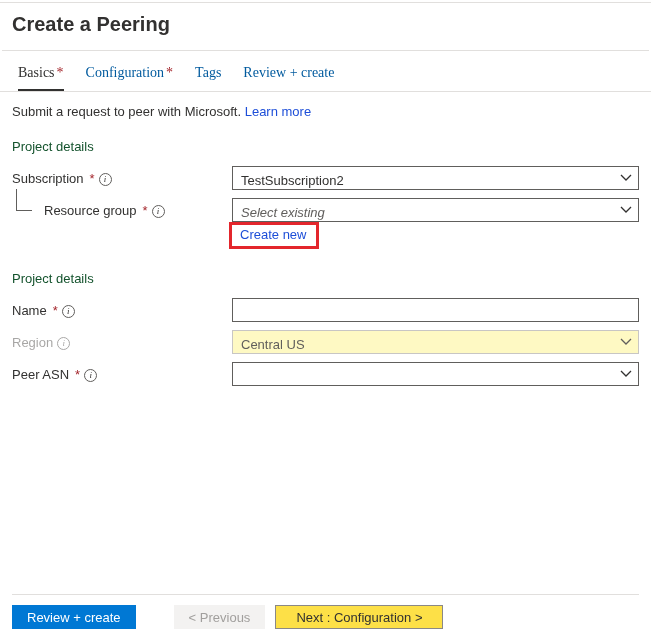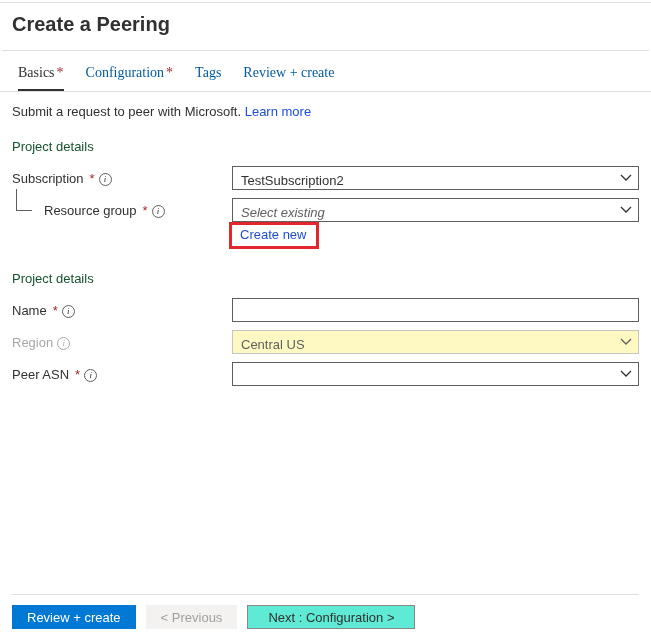--- a/index.html
+++ b/index.html
@@ -140,36 +140,37 @@
       display: flex;
       gap: 10px;
       align-items: center;
       border-top: 1px solid #e1dfdd;
       padding-top: 10px;
     }
     .btn {
       height: 24px;
       font-size: 13px;
       border: 1px solid #8a8886;
-      background: #5eead4;
+      background: #fde047;
       padding: 0 14px;
       cursor: pointer;
       display: inline-flex;
       align-items: center;
     }
     .btn.primary {
       background: #0078d4;
       color: #fff;
       border-color: #0078d4;
     }
     .btn.disabled {
       background: #f3f2f1;
       color: #a19f9d;
       border-color: #f3f2f1;
       cursor: default;
+      margin-left: 28px;
     }
     .btn.next { padding: 0 20px; }
   </style>
 </head>
 <body>
 
 <div class="top-rule"></div>
 <div class="page-title">Create a Peering</div>
 <div class="hr"></div>
 

